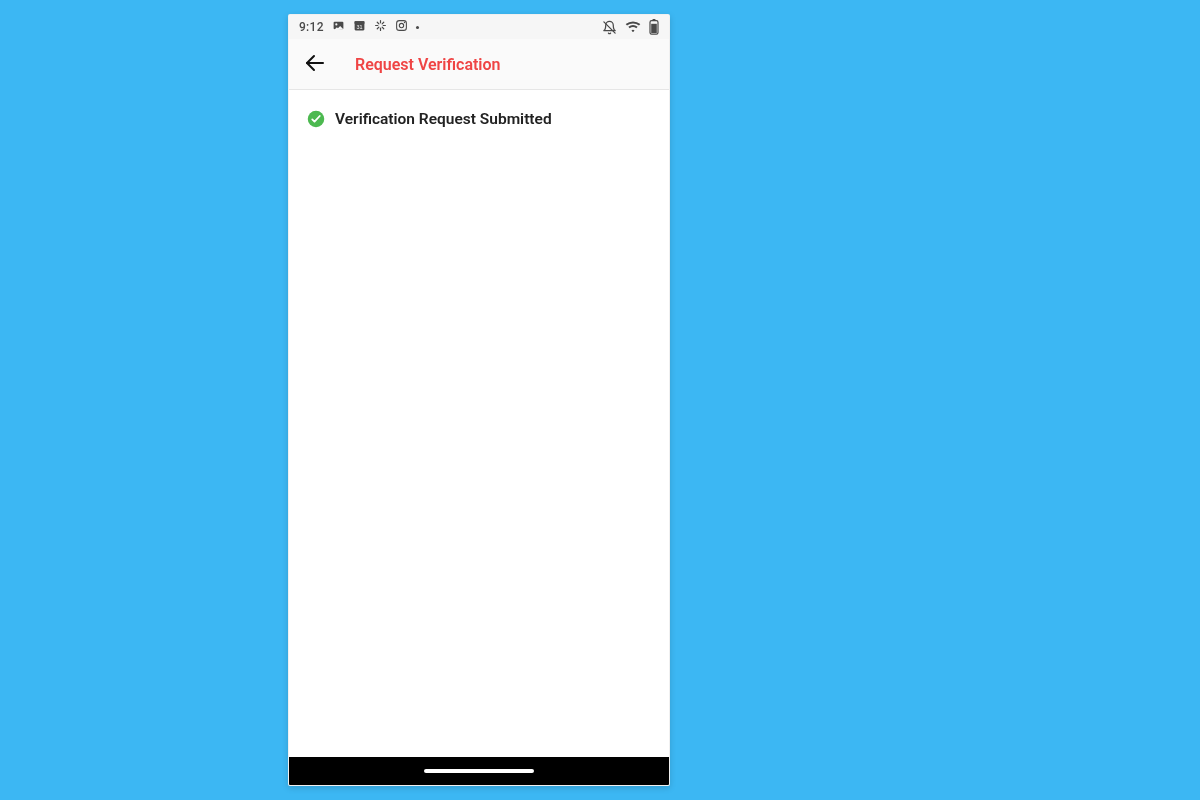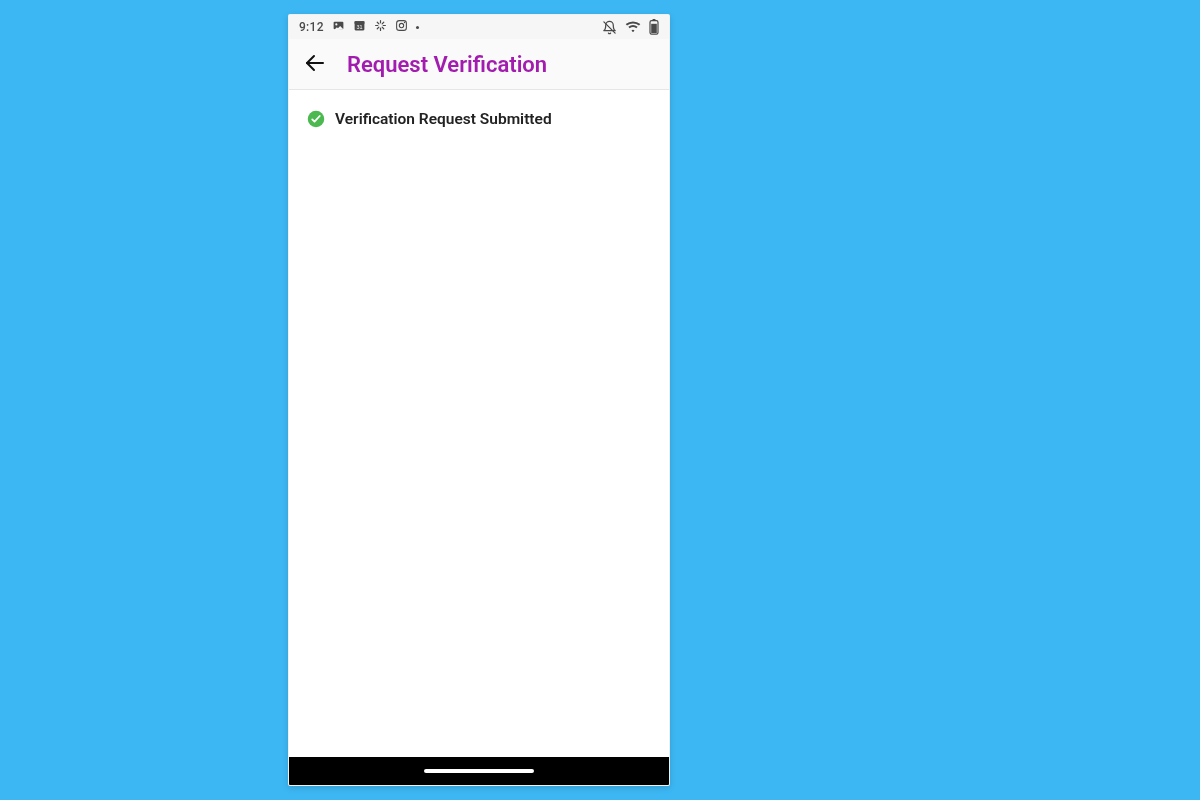--- a/index.html
+++ b/index.html
@@ -65,23 +65,24 @@
     align-items: center;
     padding: 0 12px;
     gap: 18px;
   }
   .app-bar .back-btn {
     width: 28px; height: 28px;
     display: inline-flex; align-items: center; justify-content: center;
     background: transparent; border: none; cursor: pointer;
   }
   .app-bar .title {
-    font-size: 22px;
+    font-size: 16px;
     font-weight: 600;
-    color: #a21caf;
+    color: #ef4444;
+    margin-left: 8px;
   }
 
   
   .content {
     flex: 1 1 auto;
     padding: 20px 18px;
     background: #ffffff;
   }
   .row-success {
     display: flex;

